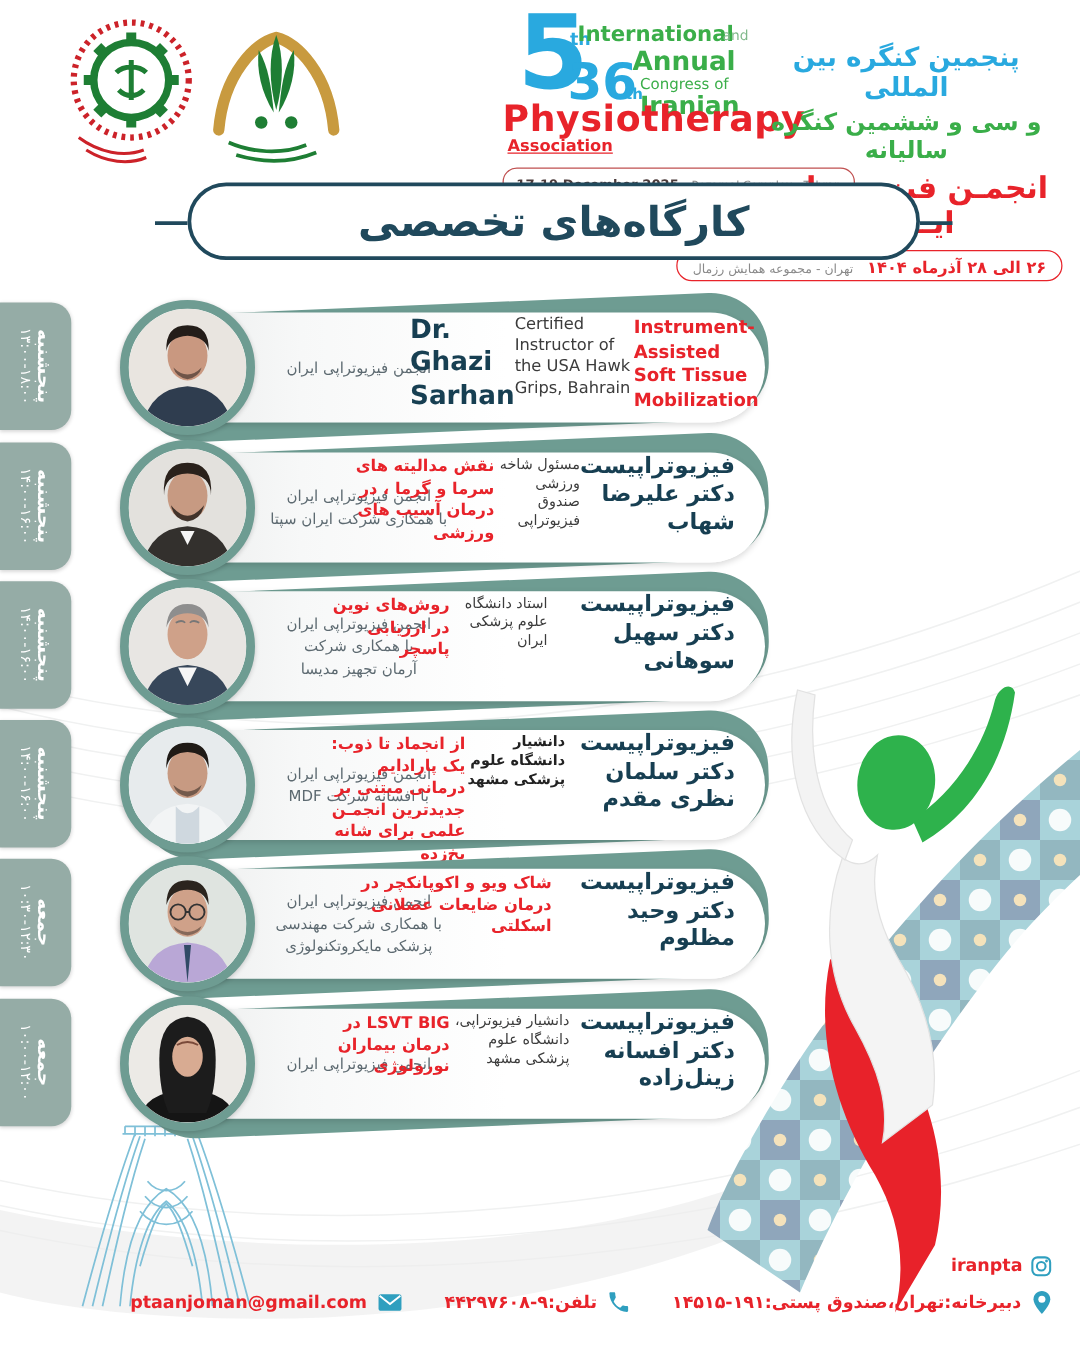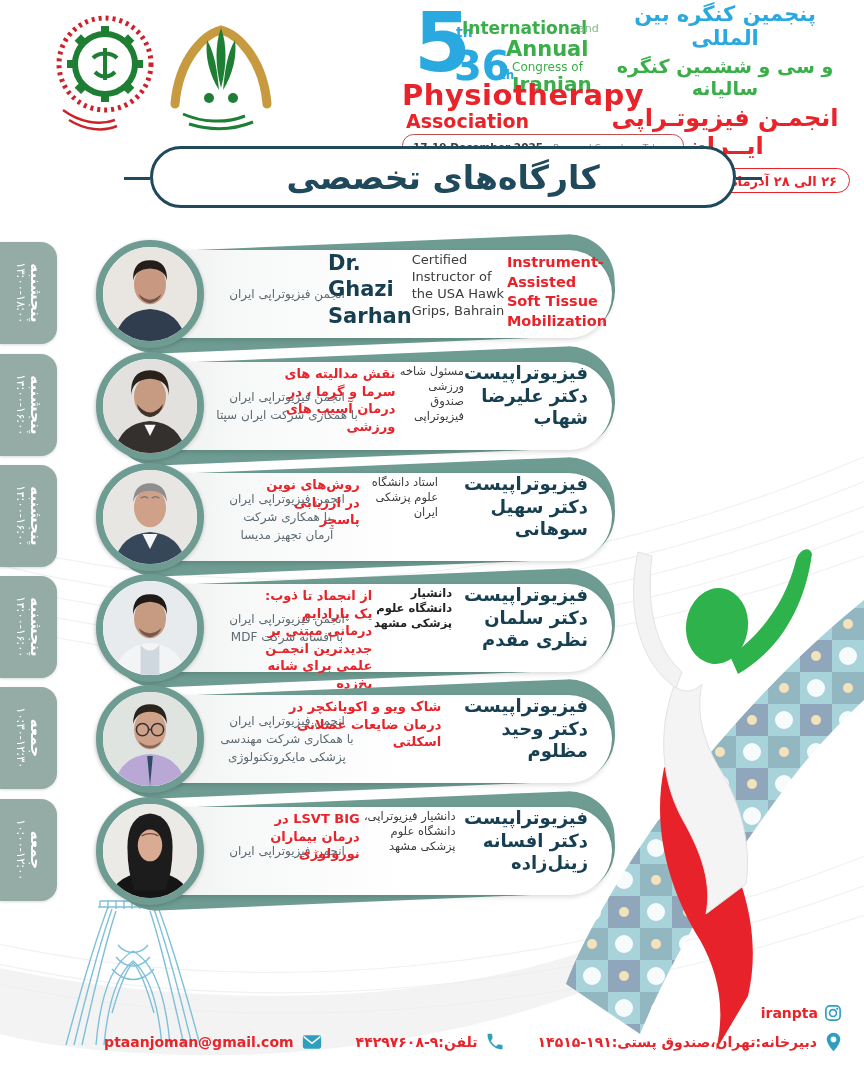--- a/index.html
+++ b/index.html
@@ -18,26 +18,26 @@
   .c5{left:14px;top:-14px;font-size:82px;font-weight:bold;color:#29a9df;line-height:1;}
   .c5th{left:56px;top:8px;font-size:14px;font-weight:bold;color:#29a9df;}
   .c36{left:54px;top:30px;font-size:40px;font-weight:bold;color:#29a9df;line-height:1;}
   .c36th{left:100px;top:52px;font-size:12px;font-weight:bold;color:#29a9df;}
   .cintl{left:62px;top:2px;font-size:17px;font-weight:bold;color:#3aae49;}
   .cand{left:178px;top:6px;font-size:11px;color:#7fb88a;}
   .cannual{left:106px;top:21px;font-size:21px;font-weight:bold;color:#3aae49;}
   .ccongof{left:112px;top:44px;font-size:12px;color:#3aae49;}
   .ciran{left:112px;top:56px;font-size:20px;font-weight:bold;color:#3aae49;}
   .cphys{left:2px;top:62px;font-size:29px;font-weight:bold;color:#e8232a;letter-spacing:.5px;}
-  .cassoc{left:6px;top:94px;font-size:19px;font-weight:bold;color:#e8232a;}
+  .cassoc{left:6px;top:94px;font-size:13px;font-weight:bold;color:#e8232a;text-decoration:underline;}
   .cdateoval{position:absolute;left:2px;top:118px;border:1.5px solid #c05050;border-radius:14px;
              padding:1px 10px;white-space:nowrap;}
   .cdate{position:static!important;font-size:10.5px;font-weight:bold;color:#4a3a3a;}
   .cvenue{position:static!important;font-size:9px;color:#8a8a8a;margin-left:5px;}
-  .fa-head{position:absolute;right:14px;top:2px;width:250px;text-align:center;direction:rtl;z-index:2;}
+  .fa-head{position:absolute;right:14px;top:34px;width:250px;text-align:center;direction:rtl;z-index:2;}
   .fa-l1{font-size:21px;font-weight:bold;color:#29a9df;margin-bottom:5px;}
   .fa-l2{font-size:19px;font-weight:bold;color:#3aae49;margin-bottom:5px;}
   .fa-l3{font-size:24px;font-weight:bold;color:#e8232a;margin-bottom:8px;}
   .fa-oval{display:inline-block;border:1.5px solid #e8232a;border-radius:16px;padding:2px 12px;white-space:nowrap;}
   .fa-date{font-size:13px;font-weight:bold;color:#e8232a;}
   .fa-venue{font-size:10px;color:#8a8a8a;margin-right:6px;}
   
   .banner{position:absolute;left:150px;top:146px;width:580px;height:56px;background:#fff;
           border:3px solid #20495c;border-radius:32px;display:flex;align-items:center;
           justify-content:center;z-index:2;}

